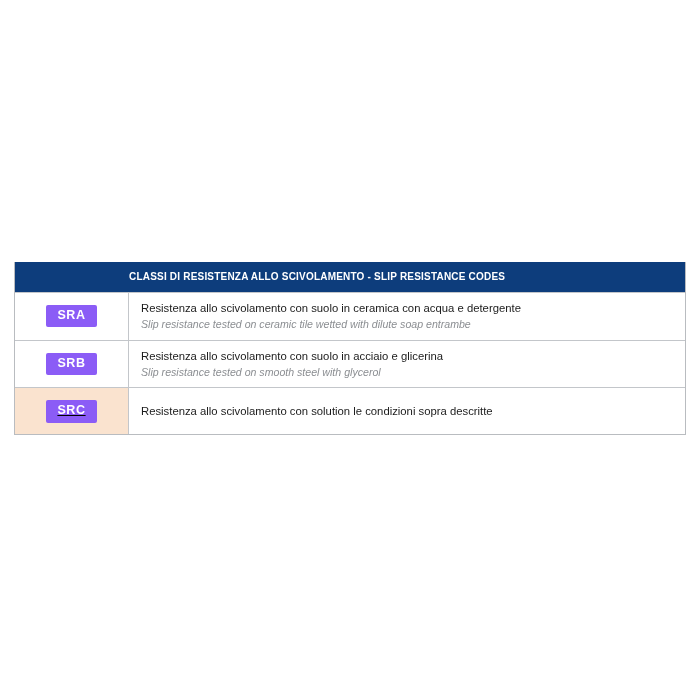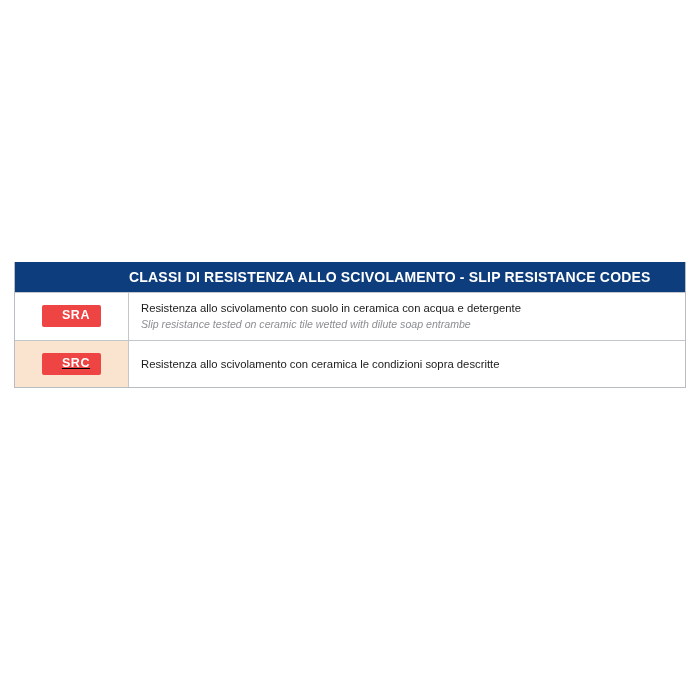--- a/index.html
+++ b/index.html
@@ -37,21 +37,21 @@
   }
 
   .header-spacer {
     width: 114px;
     flex: 0 0 114px;
     height: 100%;
   }
 
   .header-title {
     color: #ffffff;
-    font-size: 14px;
+    font-size: 10px;
     font-weight: bold;
     letter-spacing: 0.2px;
     line-height: 30px;
     white-space: nowrap;
   }
 
   .row {
     display: flex;
     border-top: 1px solid #c3c6ca;
     min-height: 46px;
@@ -71,26 +71,26 @@
     border-right: 1px solid #c3c6ca;
     box-sizing: border-box;
   }
 
   .code-cell.highlight {
     background: #fae3cf;
     text-decoration: underline;
   }
 
   .code-badge {
-    background: #ef4444;
+    background: #8b5cf6;
     color: #ffffff;
     font-size: 12.5px;
     font-weight: bold;
     letter-spacing: 0.6px;
-    padding: 4px 11px 5px 20px;
+    padding: 4px 11px 5px 11px;
     border-radius: 2px;
     display: inline-block;
     line-height: 1.05;
   }
 
   .desc-cell {
     flex: 1 1 auto;
     padding: 7px 0 7px 12px;
     display: flex;
     flex-direction: column;
@@ -129,24 +129,33 @@
     <div class="row">
       <div class="code-cell">
         <span class="code-badge">SRA</span>
       </div>
       <div class="desc-cell">
         <div class="desc-it">Resistenza allo scivolamento con suolo in ceramica con acqua e detergente</div>
         <div class="desc-en">Slip resistance tested on ceramic tile wetted with dilute soap entrambe</div>
       </div>
     </div>
 
+    <div class="row">
+      <div class="code-cell">
+        <span class="code-badge">SRB</span>
+      </div>
+      <div class="desc-cell">
+        <div class="desc-it">Resistenza allo scivolamento con suolo in acciaio e glicerina</div>
+        <div class="desc-en">Slip resistance tested on smooth steel with glycerol</div>
+      </div>
+    </div>
 
     <div class="row">
       <div class="code-cell highlight">
         <span class="code-badge">SRC</span>
       </div>
       <div class="desc-cell">
-        <div class="desc-it">Resistenza allo scivolamento con ceramica le condizioni sopra descritte</div>
+        <div class="desc-it">Resistenza allo scivolamento con solution le condizioni sopra descritte</div>
       </div>
     </div>
 
   </div>
 </div>
 
 </body></html>

